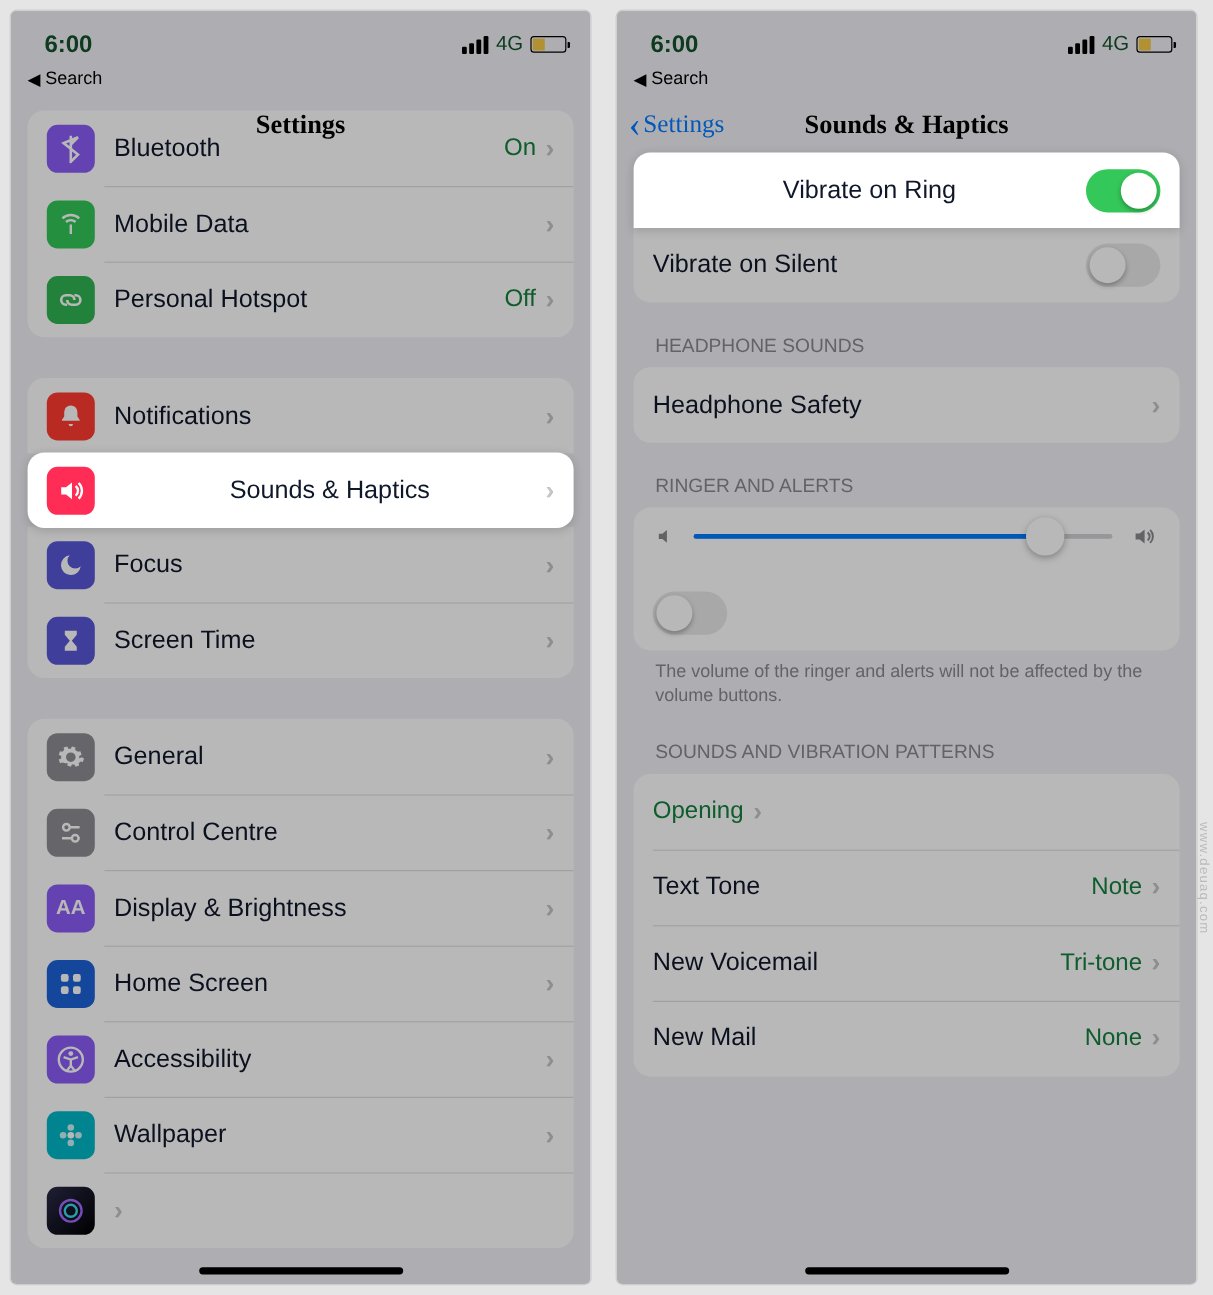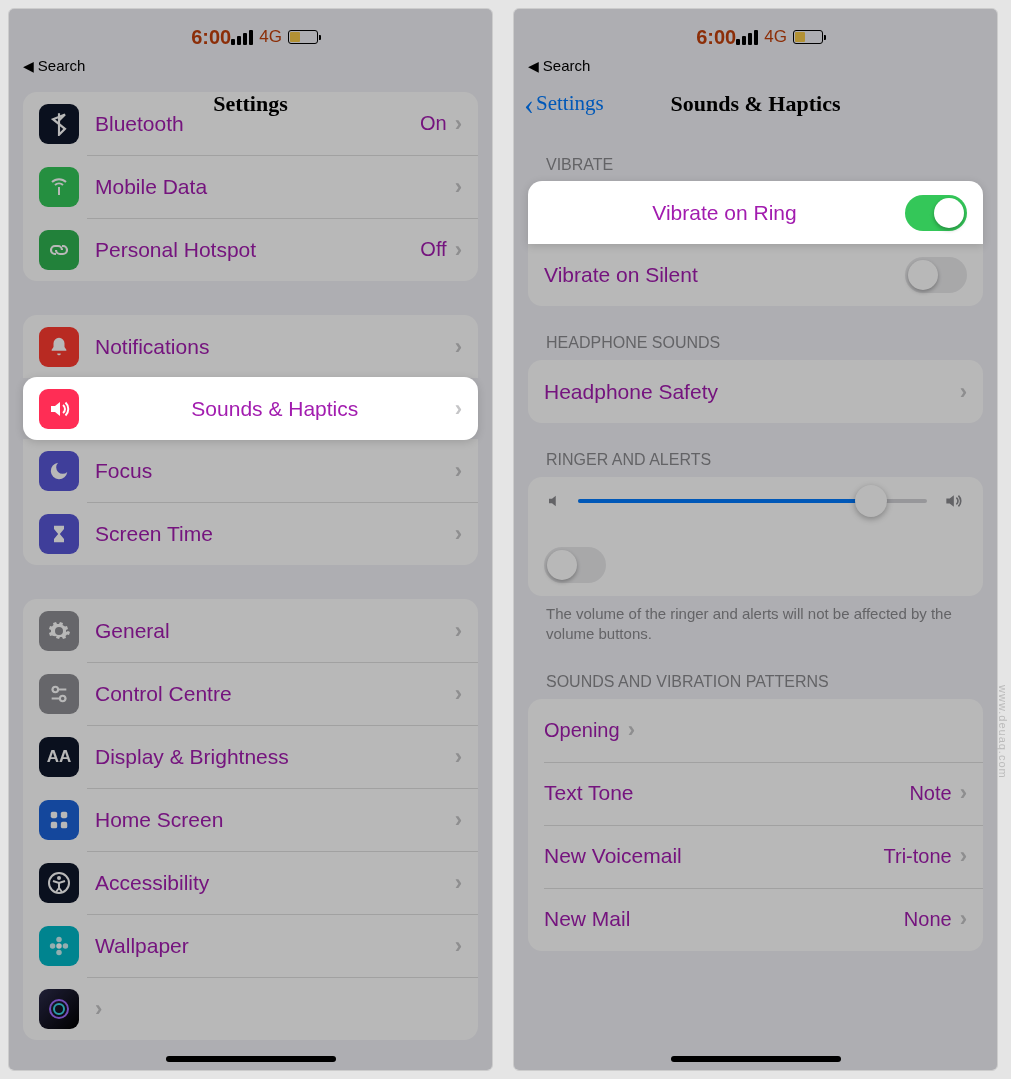--- a/index.html
+++ b/index.html
@@ -30,26 +30,26 @@
     position: absolute;
     inset: 0;
     background: rgba(0,0,0,0.28);
     pointer-events: none;
     z-index: 5;
   }
   
   .status-bar {
     height: 48px;
     display: flex;
-    justify-content: center;
+    justify-content: space-between;
     align-items: center;
     padding: 8px 20px 0 28px;
     font-size: 20px;
     font-weight: 600;
-    color: #c2410c;
+    color: #14532d;
   }
   .status-right { display: flex; align-items: center; gap: 6px; }
   .sig-bars { display: flex; align-items: flex-end; gap: 2px; }
   .sig-bars span { display: block; width: 4px; background: #000; border-radius: 1px; }
   .sig-bars span:nth-child(1){height:6px;}
   .sig-bars span:nth-child(2){height:9px;}
   .sig-bars span:nth-child(3){height:12px;}
   .sig-bars span:nth-child(4){height:15px;}
   .net { font-size: 17px; font-weight: 500; }
   .battery {
@@ -94,35 +94,35 @@
     content:'';
     position:absolute; left: 64px; right:0; top:0; height:1px; background: rgba(0,0,0,0.12);
   }
   .row.noicon + .row.noicon::before { left: 16px; }
   .row .icon {
     width: 40px; height: 40px; border-radius: 9px;
     display:flex; align-items:center; justify-content:center;
     margin-right: 16px; flex: 0 0 auto;
     color: #fff; font-size: 20px;
   }
-  .row .label { font-size: 21px; color:#a21caf; flex:1 1 auto; }
-  .row .value { font-size: 20px; color:#a21caf; margin-right: 8px; }
+  .row .label { font-size: 21px; color:#0f172a; flex:1 1 auto; }
+  .row .value { font-size: 20px; color:#15803d; margin-right: 8px; }
   .row .chevron { color:#c5c5c7; font-size: 22px; font-weight: 600; }
   
   .highlight-wrapper {
     position: relative;
     z-index: 10;
     background:#fff;
     border-radius: 14px;
     margin: -1px 0;
     box-shadow: 0 2px 8px rgba(0,0,0,0.15);
   }
   .row.highlight { z-index: 10; position: relative; text-align: center; }
   
-  .ic-blue { background:#0f172a; }
+  .ic-blue { background:#8b5cf6; }
   .ic-green { background:#34c759; }
   .ic-green2 { background:#30b351; }
   .ic-red { background:#ff3b30; }
   .ic-pink { background:#ff2d55; }
   .ic-indigo { background:#5856d6; }
   .ic-gray { background:#8e8e93; }
   .ic-teal { background:#00b8c6; }
   .ic-darkblue { background:#1d63d8; }
   .ic-black { background: linear-gradient(135deg,#2b2b4b,#000); }
   
@@ -370,21 +370,20 @@
 
     <div class="navbar">
       <div class="nav-back">
         <span class="chev">‹</span>
         <span>Settings</span>
       </div>
       <div class="nav-center-title">Sounds &amp; Haptics</div>
     </div>
 
     <div class="scroll">
-      <div class="section-header">VIBRATE</div>
 
       <div class="highlight-wrapper" style="border-bottom-left-radius:0;border-bottom-right-radius:0;">
         <div class="row noicon highlight">
           <div class="label">Vibrate on Ring</div>
           <div class="toggle on">
               <div class="knob"></div>
             </div>
         </div>
       </div>
       <div class="group" style="border-top-left-radius:0;border-top-right-radius:0;">

